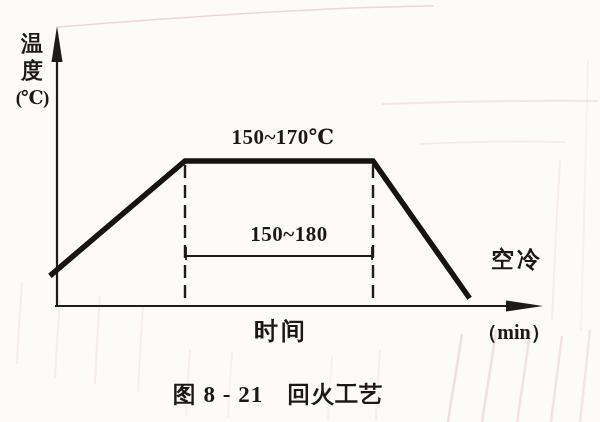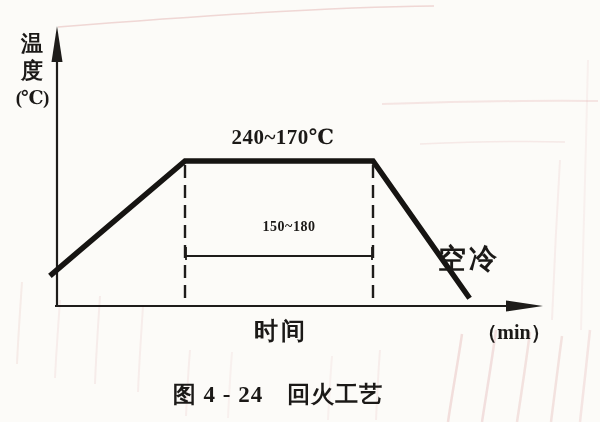--- a/index.html
+++ b/index.html
@@ -25,22 +25,22 @@
     letter-spacing:.5px;
   }
   .ylabel{
     position:absolute;left:4px;top:30px;width:56px;
     display:flex;flex-direction:column;align-items:center;
     font-weight:700;color:#1b1917;
     font-size:22px;line-height:27px;letter-spacing:0;
   }
   .ylabel .unit{font-size:19px;letter-spacing:-1px;}
   .hold-temp{left:283px;top:137px;font-size:21px;}
-  .hold-dur{left:289px;top:227px;font-size:14px;}
-  .aircool{left:469px;top:259px;font-size:28px;letter-spacing:3px;}
+  .hold-dur{left:289px;top:234px;font-size:21px;}
+  .aircool{left:517px;top:259px;font-size:23px;letter-spacing:3px;}
   .xlabel{left:281px;top:331px;font-size:24px;letter-spacing:3px;}
   .xunit{left:514px;top:332px;font-size:20px;letter-spacing:0;}
   .caption{left:278px;top:394px;font-size:23px;letter-spacing:1px;}
 </style>
 </head>
 <body>
 
 <div class="stage">
 
   <svg width="600" height="422" viewBox="0 0 600 422">
@@ -78,24 +78,24 @@
 
     <path class="dim" d="M186,256 L372,256 M186,247 L186,260 M372,247 L372,260"></path>
   </svg>
 
   <div class="ylabel">
     <span>温</span>
     <span>度</span>
     <span class="unit">(℃)</span>
   </div>
 
-  <div class="lbl hold-temp">240~170℃</div>
+  <div class="lbl hold-temp">150~170℃</div>
 
   <div class="lbl hold-dur">150~180</div>
 
   <div class="lbl aircool">空冷</div>
 
   <div class="lbl xunit">（min）</div>
 
   <div class="lbl xlabel">时间</div>
 
-  <div class="lbl caption">图 4 - 24　回火工艺</div>
+  <div class="lbl caption">图 8 - 21　回火工艺</div>
 </div>
 
 </body></html>

